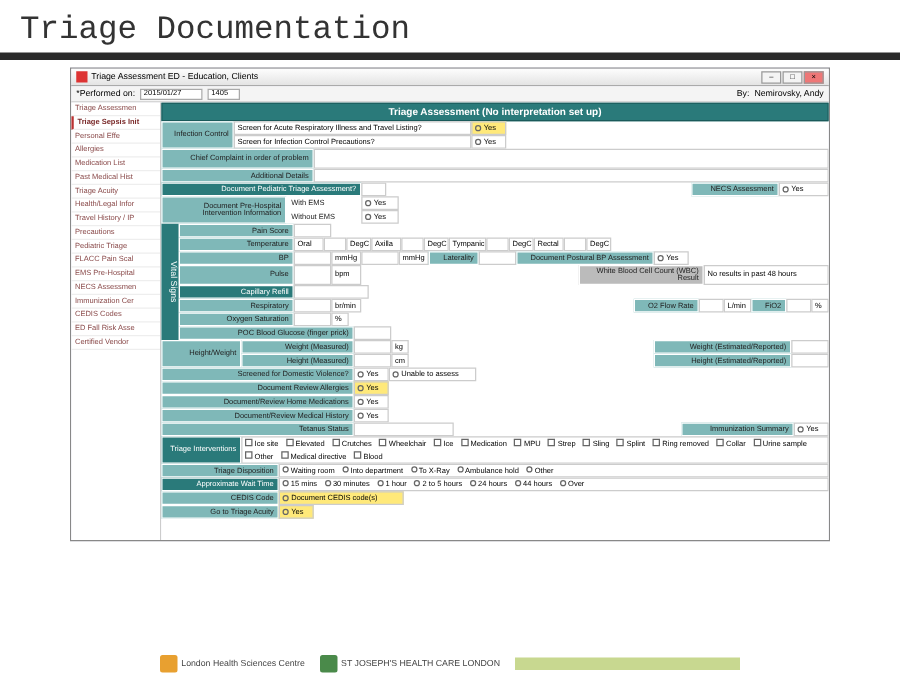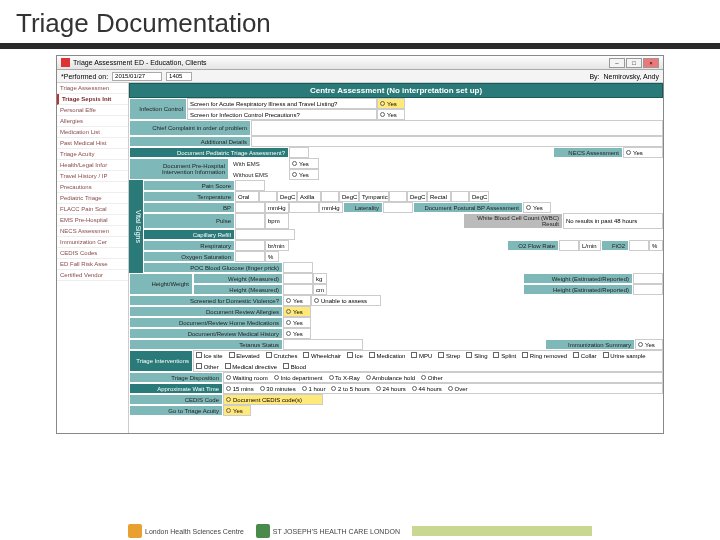--- a/index.html
+++ b/index.html
@@ -1,17 +1,17 @@
 <!DOCTYPE html>
 <html><head>
 <meta charset="utf-8">
 <style>
 *{margin:0;padding:0;box-sizing:border-box;font-family:Arial,sans-serif}
 body{width:720px;height:540px;background:#fff;overflow:hidden}
-.slide-title{font-size:26px;font-family:Liberation Sans, sans-serif;padding:8px 16px 4px;color:#333}
+.slide-title{font-size:26px;font-family:Liberation Mono, monospace;padding:8px 16px 4px;color:#333}
 .bar{height:6px;background:#2a2a2a}
 .app{margin:6px 56px 0 56px;border:1px solid #888;background:#eef;font-size:7px;position:relative}
 .titlebar{background:linear-gradient(#fdfdfd,#e4e4e4);height:14px;border-bottom:1px solid #aaa;padding:1px 4px;display:flex;align-items:center;gap:3px}
 .ticon{width:9px;height:9px;background:#d33}
 .wbtns{margin-left:auto;display:flex;gap:1px}
 .wbtn{width:16px;height:10px;border:1px solid #999;background:#f4f4f4;font-size:6px;text-align:center;line-height:8px}
 .wbtn.close{background:#e77}
 .toolbar{height:13px;background:#f4f4f4;border-bottom:1px solid #ccc;display:flex;align-items:center;padding:0 4px;gap:4px}
 .toolbar input{font-size:6px;height:9px;border:1px solid #aaa;padding:0 2px}
 .body{display:flex;height:350px}
@@ -77,21 +77,21 @@
         <div class="side-tab">Pediatric Triage</div>
         <div class="side-tab">FLACC Pain Scal</div>
         <div class="side-tab">EMS Pre-Hospital</div>
         <div class="side-tab">NECS Assessmen</div>
         <div class="side-tab">Immunization Cer</div>
         <div class="side-tab">CEDIS Codes</div>
         <div class="side-tab">ED Fall Risk Asse</div>
         <div class="side-tab">Certified Vendor</div>
       </div>
     <div class="main">
-      <div class="hdr">Centre Assessment (No interpretation set up)</div>
+      <div class="hdr">Triage Assessment (No interpretation set up)</div>
 
       <div class="row">
         <div class="lbl" style="width:58px;height:22px">Infection Control</div>
         <div style="flex:1">
           <div class="row">
               <div class="cell" style="width:190px">Screen for Acute Respiratory Illness and Travel Listing?</div>
               <div class="cell yel" style="width:28px">
                 <span class="radio"></span>
                 <span>Yes</span>
               </div>

